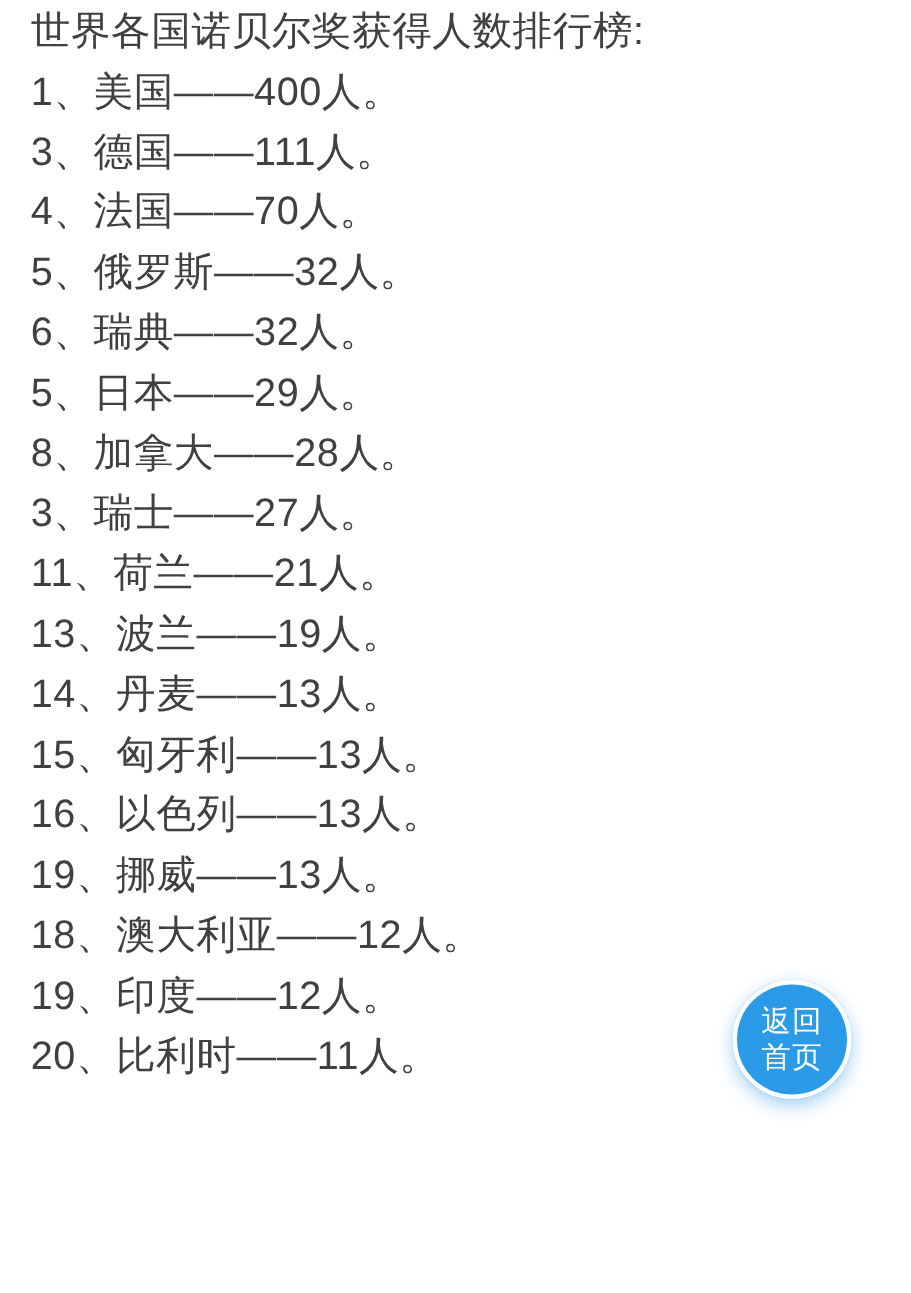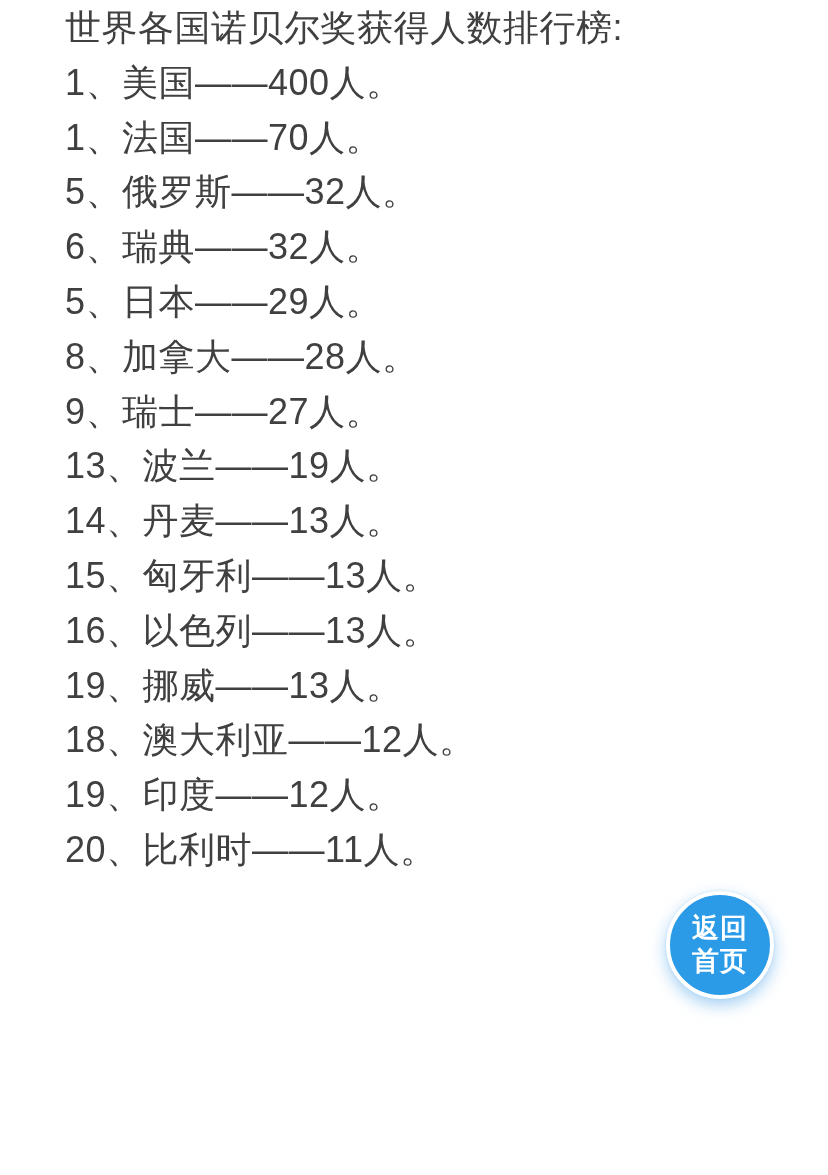--- a/index.html
+++ b/index.html
@@ -14,21 +14,20 @@
     height: 1175px;
     background: #ffffff;
     overflow: hidden;
   }
   .list-wrap {
     position: absolute;
     left: 28px;
     top: 0;
     right: 0;
     padding-top: 1px;
-    margin-left: 37px;
   }
   .title-line,
   .row {
     font-size: 36px;
     line-height: 54.8px;
     color: #404040;
     white-space: nowrap;
     letter-spacing: 0.5px;
   }
   .home-btn {
@@ -40,45 +39,46 @@
     box-sizing: border-box;
     background: #2b9be8;
     border: 4px solid #ffffff;
     border-radius: 50%;
     box-shadow: 0 6px 16px rgba(90, 170, 235, 0.55), 0 0 2px rgba(120, 185, 240, 0.4);
     display: flex;
     flex-direction: column;
     align-items: center;
     justify-content: center;
     cursor: pointer;
-    font-weight: bold;
   }
   .home-btn span {
     display: block;
     color: #ffffff;
     font-size: 27px;
     line-height: 33px;
     text-align: center;
     letter-spacing: 1px;
   }
 </style>
 </head>
 <body>
 
 <div class="page">
 
   <div class="list-wrap">
     <div class="title-line">世界各国诺贝尔奖获得人数排行榜:</div>
     <div class="row">1、美国——400人。</div>
-    <div class="row">1、法国——70人。</div>
+    <div class="row">3、德国——111人。</div>
+    <div class="row">4、法国——70人。</div>
     <div class="row">5、俄罗斯——32人。</div>
     <div class="row">6、瑞典——32人。</div>
     <div class="row">5、日本——29人。</div>
     <div class="row">8、加拿大——28人。</div>
-    <div class="row">9、瑞士——27人。</div>
+    <div class="row">3、瑞士——27人。</div>
+    <div class="row">11、荷兰——21人。</div>
     <div class="row">13、波兰——19人。</div>
     <div class="row">14、丹麦——13人。</div>
     <div class="row">15、匈牙利——13人。</div>
     <div class="row">16、以色列——13人。</div>
     <div class="row">19、挪威——13人。</div>
     <div class="row">18、澳大利亚——12人。</div>
     <div class="row">19、印度——12人。</div>
     <div class="row">20、比利时——11人。</div>
   </div>
 

